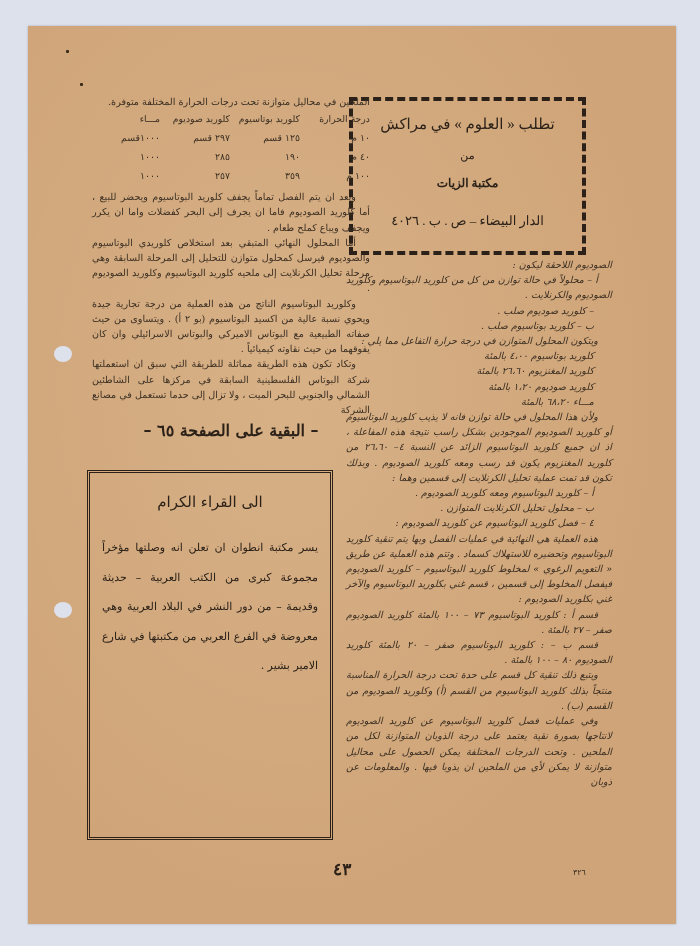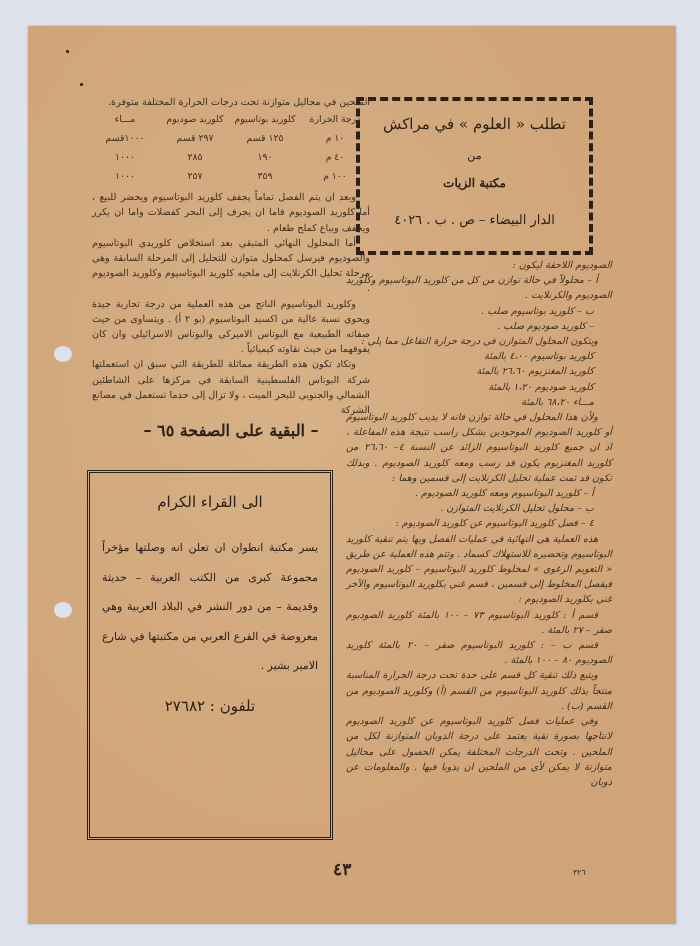--- a/index.html
+++ b/index.html
@@ -13,21 +13,21 @@
     background-image: radial-gradient(ellipse at 40% 40%, rgba(255,235,200,0.18), rgba(0,0,0,0) 70%);
     box-shadow: 0 0 2px rgba(0,0,0,0.25);
   }
   .hole { position:absolute; width:18px; height:16px; border-radius:50%; background:#dde1ec; left:52px; }
   .speck { position:absolute; width:3px; height:3px; background:#3a2a1a; border-radius:1px; }
   .col { position:absolute; direction:rtl; text-align:justify; color:#3a2e22; font-size:9.6px; line-height:15.2px; }
   .col p { margin:0; }
   .col .ind { text-indent:14px; }
   .col .sub { padding-right:18px; }
   .tbl { display:grid; grid-template-columns: 70px 70px 70px 70px; direction:rtl; font-size:9.3px; line-height:19px; color:#3a2e22; }
-  .tbl div { text-align:center; }
+  .tbl div { }
   .continued { text-align:center; font-weight:bold; font-size:16px; margin-top:6px; color:#2b2118; }
 
   .adbox1 {
     position:absolute; left:369px; top:97px; width:229px; height:150px;
     border:4px dashed #2b2118; direction:rtl; text-align:center; color:#2b2118;
   }
   .adbox1 .t1 { font-size:15px; margin-top:14px; }
   .adbox1 .t2 { font-size:11px; margin-top:16px; }
   .adbox1 .t3 { font-size:12px; font-weight:bold; margin-top:14px; }
   .adbox1 .t4 { font-size:13px; margin-top:22px; }
@@ -46,21 +46,21 @@
 </style>
 </head>
 <body>
 
 <div class="page">
   <div class="speck" style="left:38px;top:24px;"></div>
   <div class="speck" style="left:52px;top:57px;"></div>
   <div class="hole" style="top:320px;left:26px;"></div>
   <div class="hole" style="top:576px;left:26px;"></div>
 
-  <div class="adbox1" style="left:328px;top:71px;">
+  <div class="adbox1" style="left:321px;top:71px;font-family:Liberation Serif, serif;">
     <div class="t1">تطلب « العلوم » في مراكش</div>
     <div class="t2">من</div>
     <div class="t3">مكتبة الزيات</div>
     <div class="t4">الدار البيضاء – ص . ب . ٤٠٢٦</div>
   </div>
 
   <div class="col" style="left:64px;top:68px;width:278px;">
     <p>الملحين في محاليل متوازنة تحت درجات الحرارة المختلفة متوفرة.</p>
     <div class="tbl">
       <div>درجة الحرارة</div>
@@ -83,28 +83,27 @@
     <p class="ind" style="margin-top:4px;">وبعد ان يتم الفصل تماماً يجفف كلوريد البوتاسيوم ويحضر للبيع ، أما كلوريد الصوديوم فاما ان يجرف إلى البحر كفضلات واما ان يكرر ويجفف ويباع كملح طعام .</p>
     <p class="ind">أما المحلول النهائي المتبقي بعد استخلاص كلوريدي البوتاسيوم والصوديوم فيرسل كمحلول متوازن للتحليل إلى المرحلة السابقة وهي مرحلة تحليل الكرنلايت إلى ملحيه كلوريد البوتاسيوم وكلوريد الصوديوم .</p>
     <p class="ind">وكلوريد البوتاسيوم الناتج من هذه العملية من درجة تجارية جيدة ويحوي نسبة عالية من اكسيد البوتاسيوم (بو ٢ أ) . ويتساوى من حيث صفاته الطبيعية مع البوتاس الاميركي والبوتاس الاسرائيلي وان كان يفوقهما من حيث نقاوته كيميائياً .</p>
     <p class="ind">وتكاد تكون هذه الطريقة مماثلة للطريقة التي سبق ان استعملتها شركة البوتاس الفلسطينية السابقة في مركزها على الشاطئين الشمالي والجنوبي للبحر الميت ، ولا تزال إلى حدما تستعمل في مصانع الشركة</p>
     <div class="continued">– البقية على الصفحة ٦٥ –</div>
   </div>
 
   <div class="adbox2" style="left:59px;top:444px;">
     <div class="title">الى القراء الكرام</div>
     <div class="body">يسر مكتبة انطوان ان تعلن انه وصلتها مؤخراً مجموعة كبرى من الكتب العربية – حديثة وقديمة – من دور النشر في البلاد العربية وهي معروضة في الفرع العربي من مكتبتها في شارع الامير بشير .</div>
-    <div class="phone">تلفون : ٢٧٦٨٢</div>
   </div>
 
   <div class="col" style="left:318px;top:231px;width:266px;font-style:italic;">
     <p>الصوديوم اللاحقة ليكون :</p>
     <p class="ind">أ – محلولاً في حالة توازن من كل من كلوريد البوتاسيوم وكلوريد الصوديوم والكرنلايت .</p>
+    <p class="sub">– كلوريد صوديوم صلب .</p>
     <p class="sub">ب – كلوريد بوتاسيوم صلب .</p>
-    <p class="sub">– كلوريد صوديوم صلب .</p>
     <p class="ind">ويتكون المحلول المتوازن في درجة حرارة التفاعل مما يلي :</p>
     <p class="sub">كلوريد بوتاسيوم ٤،٠٠ بالمئة</p>
     <p class="sub">كلوريد المغنزيوم ٢٦،٦٠ بالمئة</p>
     <p class="sub">كلوريد صوديوم ١،٢٠ بالمئة</p>
     <p class="sub">مـــاء ٦٨،٢٠ بالمئة</p>
     <p class="ind">ولأن هذا المحلول في حالة توازن فانه لا يذيب كلوريد البوتاسيوم أو كلوريد الصوديوم الموجودين بشكل راسب نتيجة هذه المفاعلة ، اذ ان جميع كلوريد البوتاسيوم الزائد عن النسبة ٤– ٢٦،٦٠ من كلوريد المغنزيوم يكون قد رسب ومعه كلوريد الصوديوم . وبذلك تكون قد تمت عملية تحليل الكرنلايت إلى قسمين وهما :</p>
     <p class="sub">أ – كلوريد البوتاسيوم ومعه كلوريد الصوديوم .</p>
     <p class="sub">ب – محلول تحليل الكرنلايت المتوازن .</p>
     <p class="sub">٤ – فصل كلوريد البوتاسيوم عن كلوريد الصوديوم :</p>
     <p class="ind">هذه العملية هي النهائية في عمليات الفصل وبها يتم تنقية كلوريد البوتاسيوم وتحضيره للاستهلاك كسماد . وتتم هذه العملية عن طريق « التعويم الرغوي » لمخلوط كلوريد البوتاسيوم – كلوريد الصوديوم فيفصل المخلوط إلى قسمين ، قسم غني بكلوريد البوتاسيوم والآخر غني بكلوريد الصوديوم :</p>

